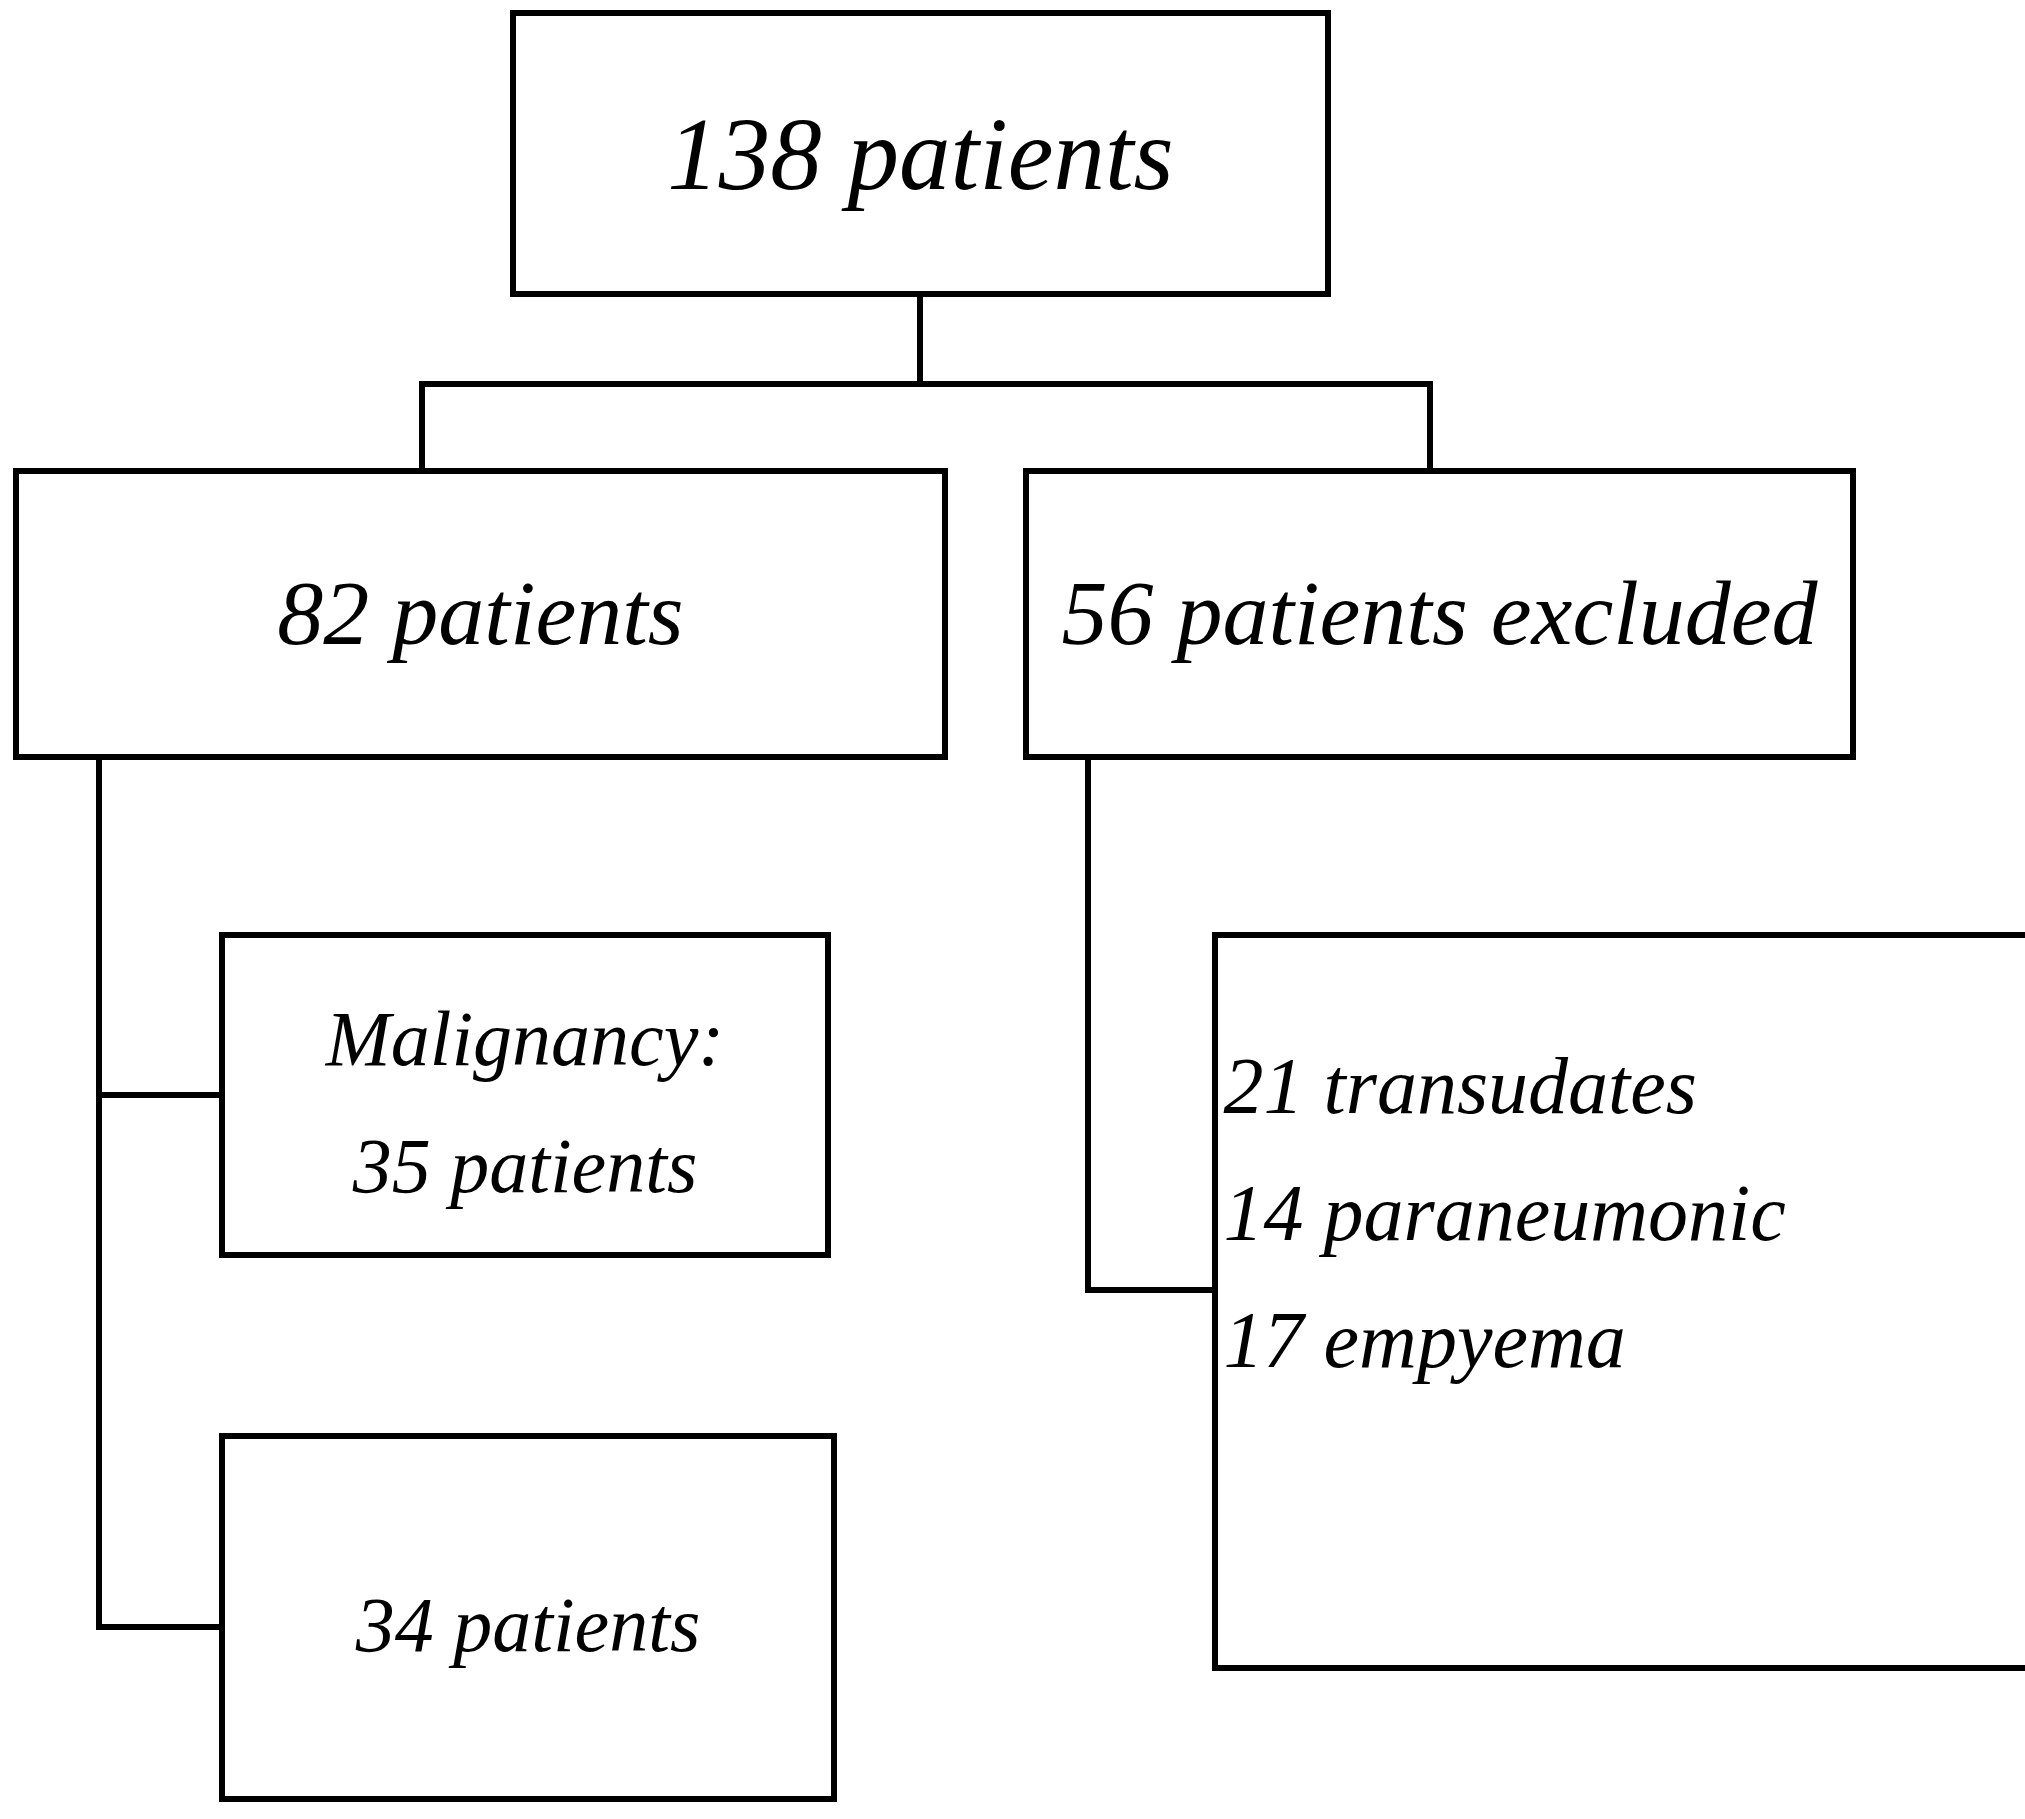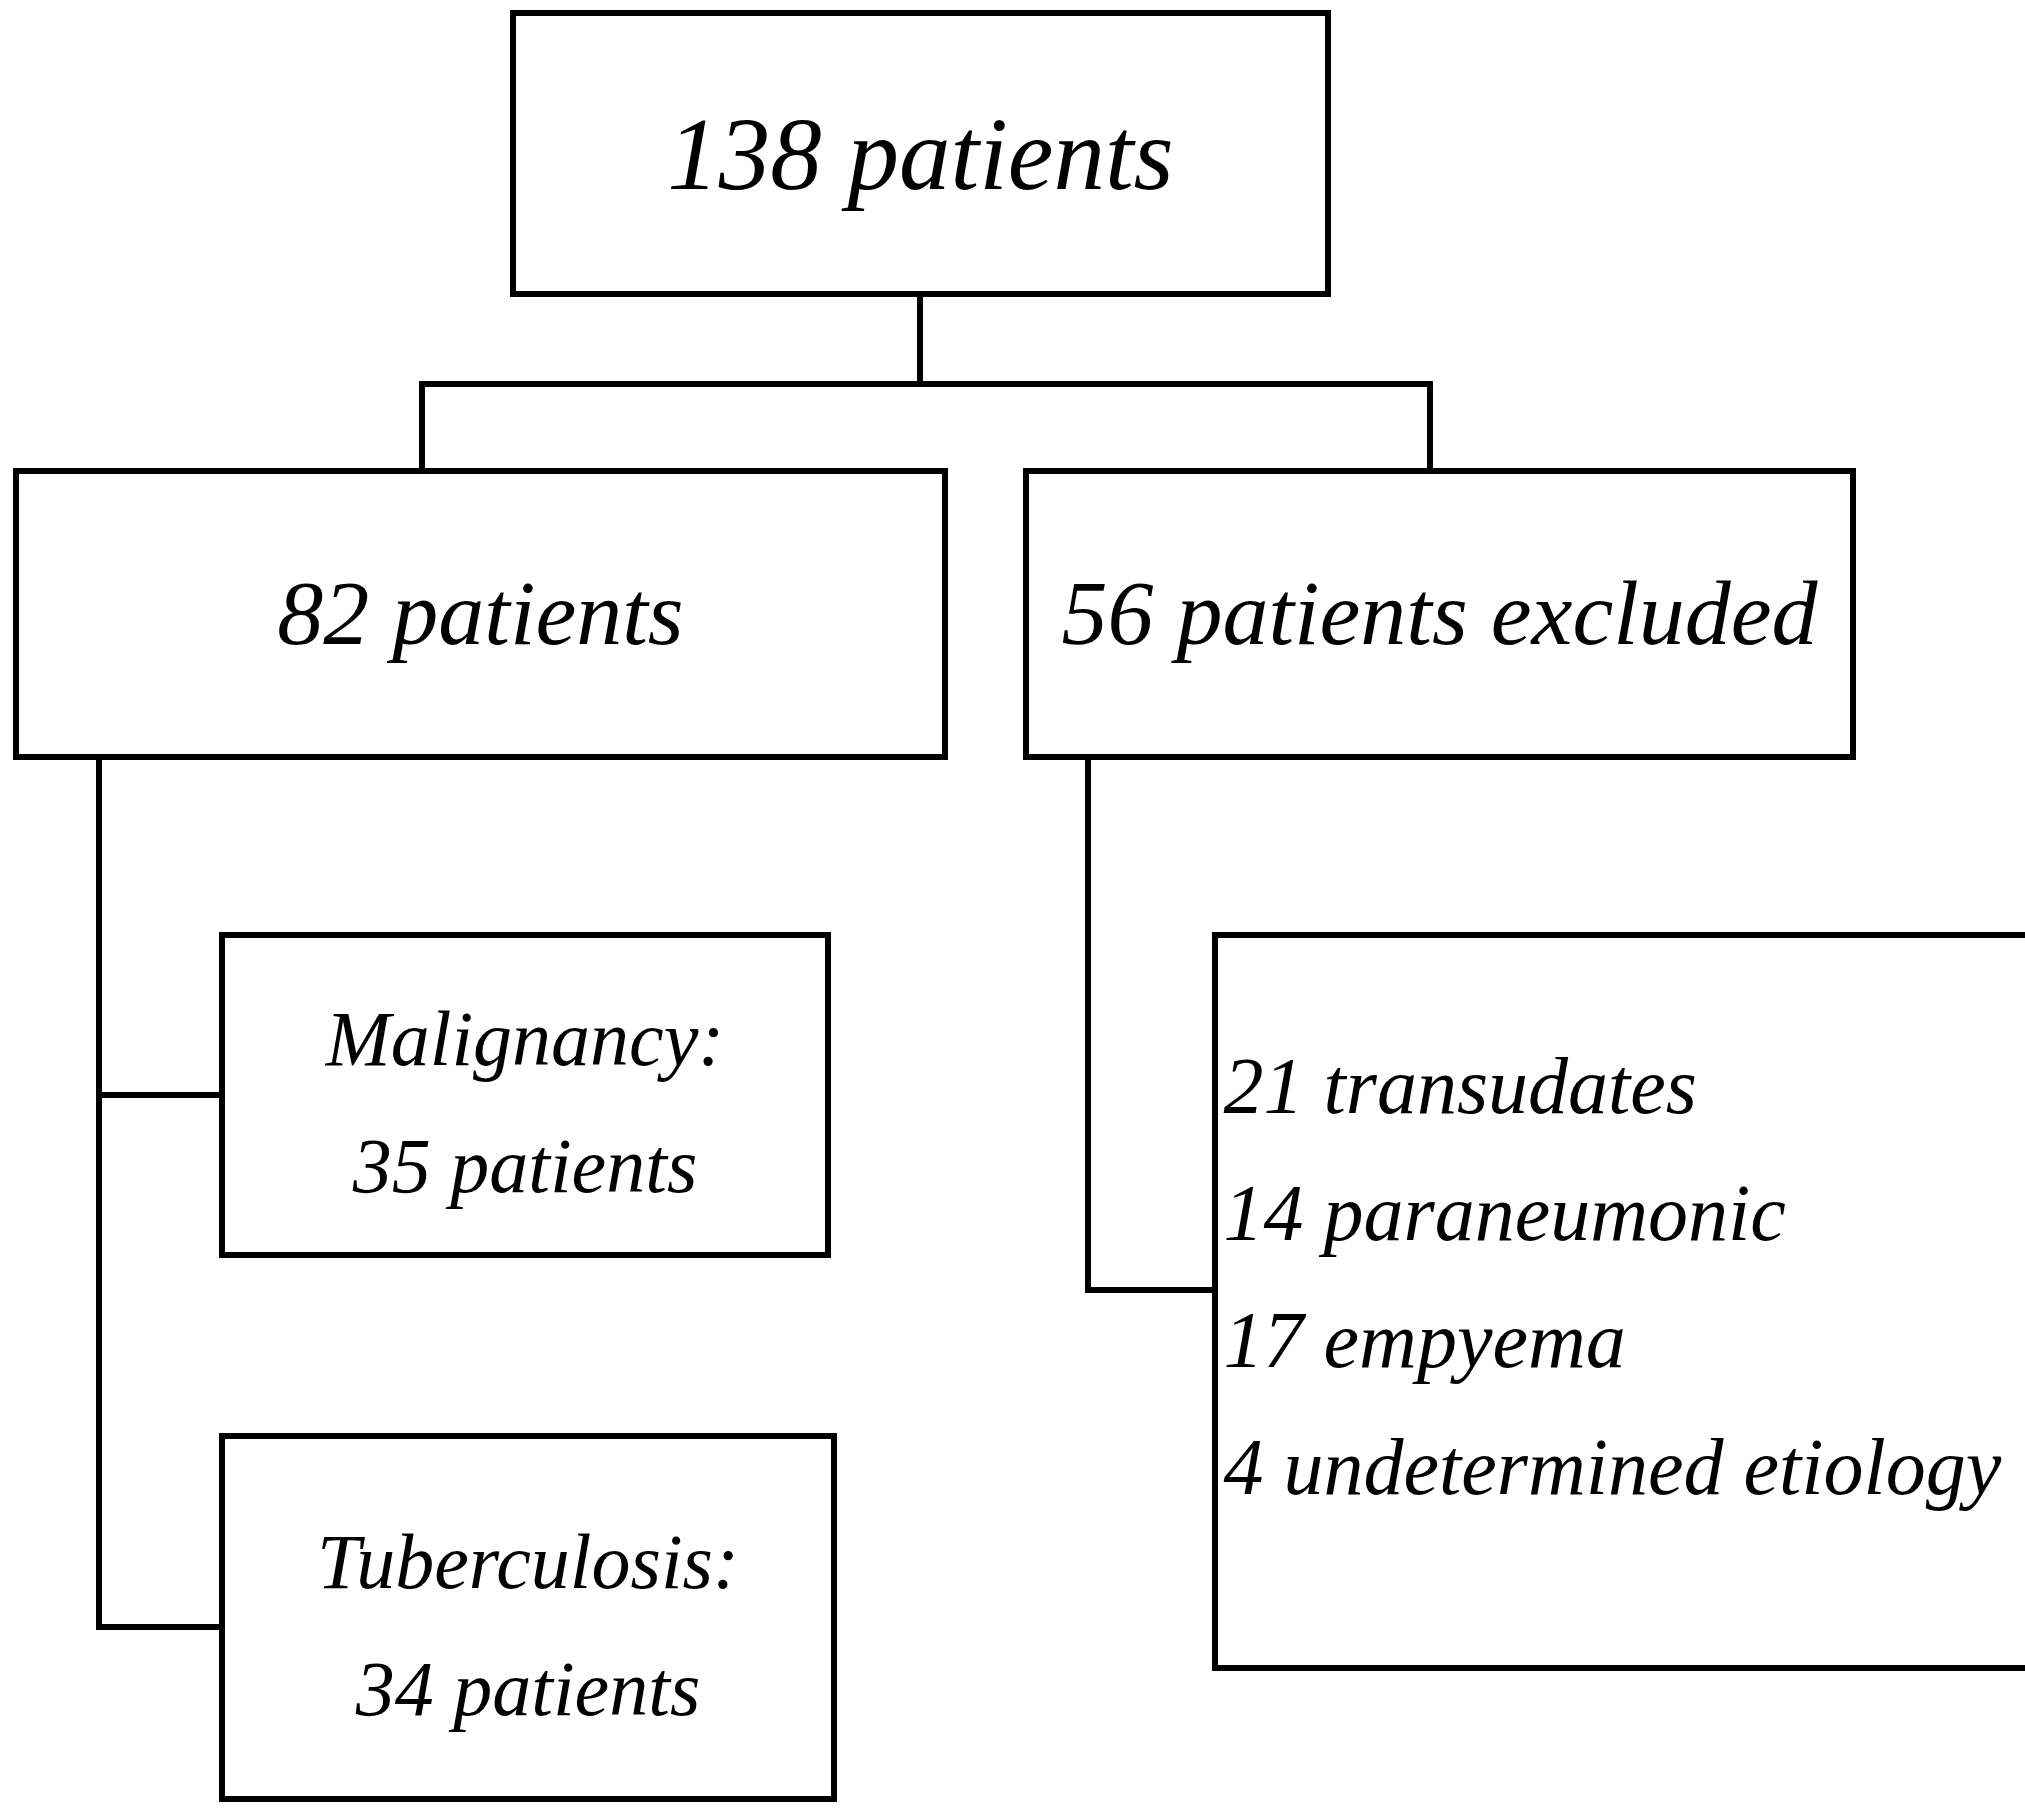--- a/index.html
+++ b/index.html
@@ -77,25 +77,23 @@
   <div class="box" style="left:1023px; top:468px; width:833px; height:292px;">
     <div class="t t-md">56 patients excluded</div>
   </div>
 
   <div class="box two-line" style="left:219px; top:932px; width:612px; height:326px;">
     <div class="t t-sm">Malignancy:</div>
     <div class="t t-sm">35 patients</div>
   </div>
 
   <div class="box two-line" style="left:219px; top:1433px; width:618px; height:369px;">
-    <div class="t t-sm">Tuberculosis:</div>
     <div class="t t-sm">34 patients</div>
   </div>
 
   <div class="box list-box" style="left:1212px; top:932px; width:882px; height:739px;">
     <div class="t t-list">21 transudates</div>
     <div class="t t-list">14 paraneumonic</div>
     <div class="t t-list">17 empyema</div>
-    <div class="t t-list">4 undetermined etiology</div>
   </div>
 
 </div>
 
 
 </body></html>

